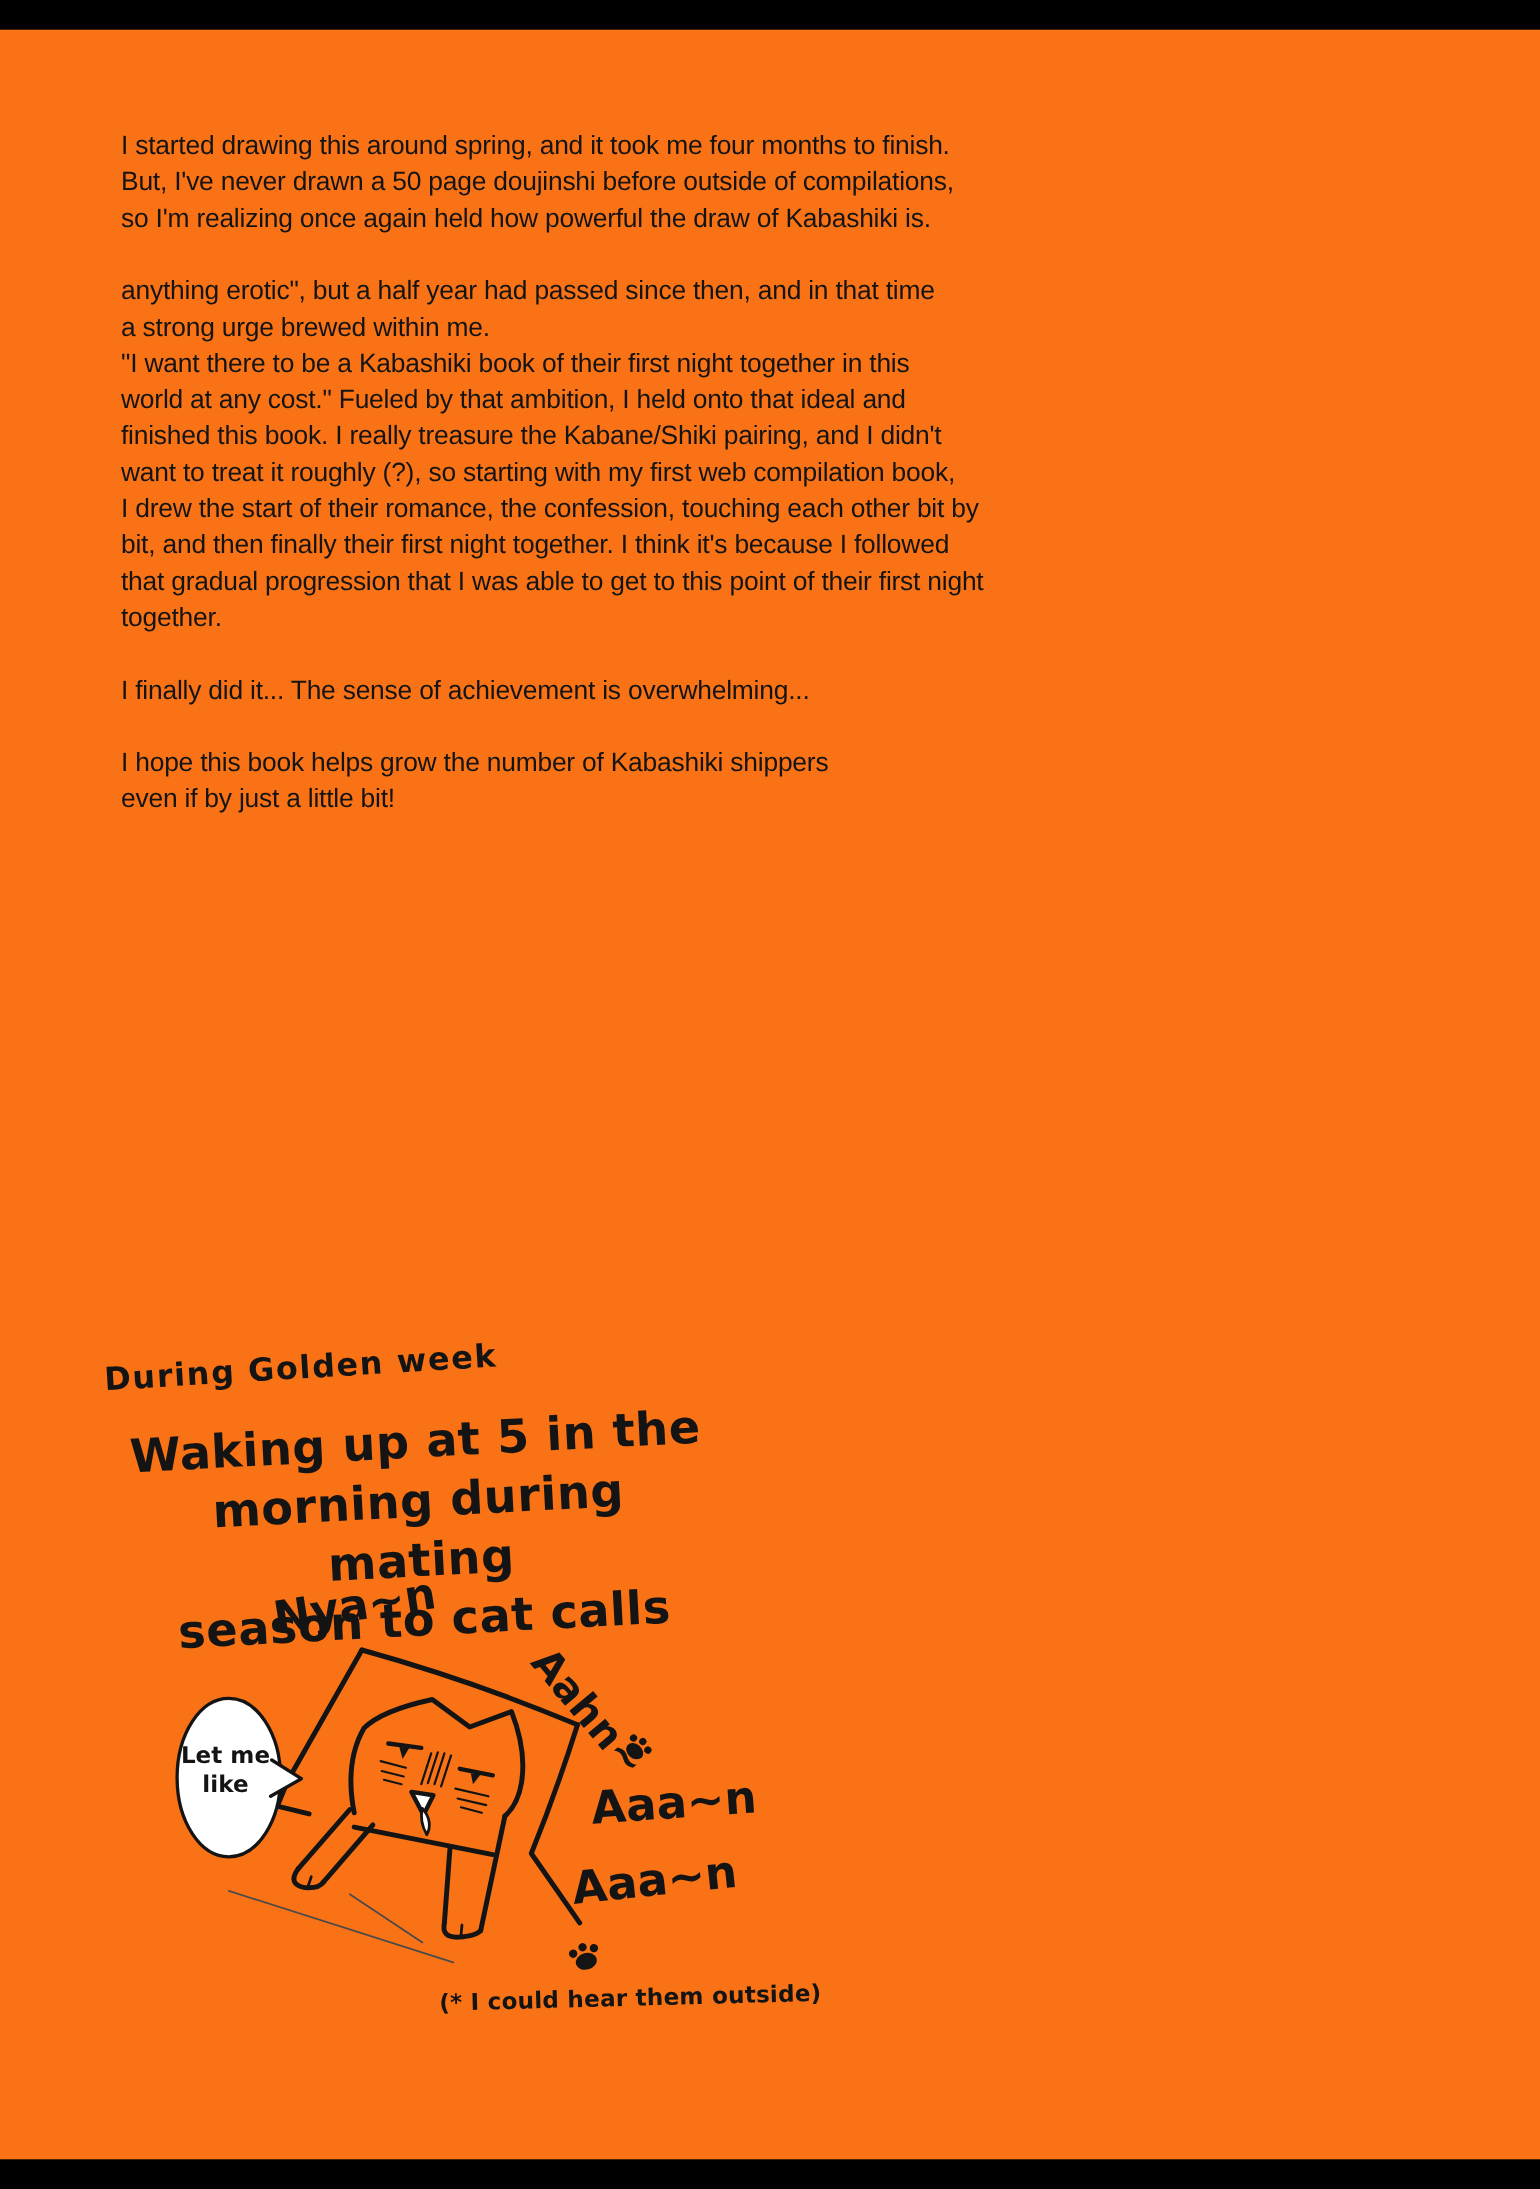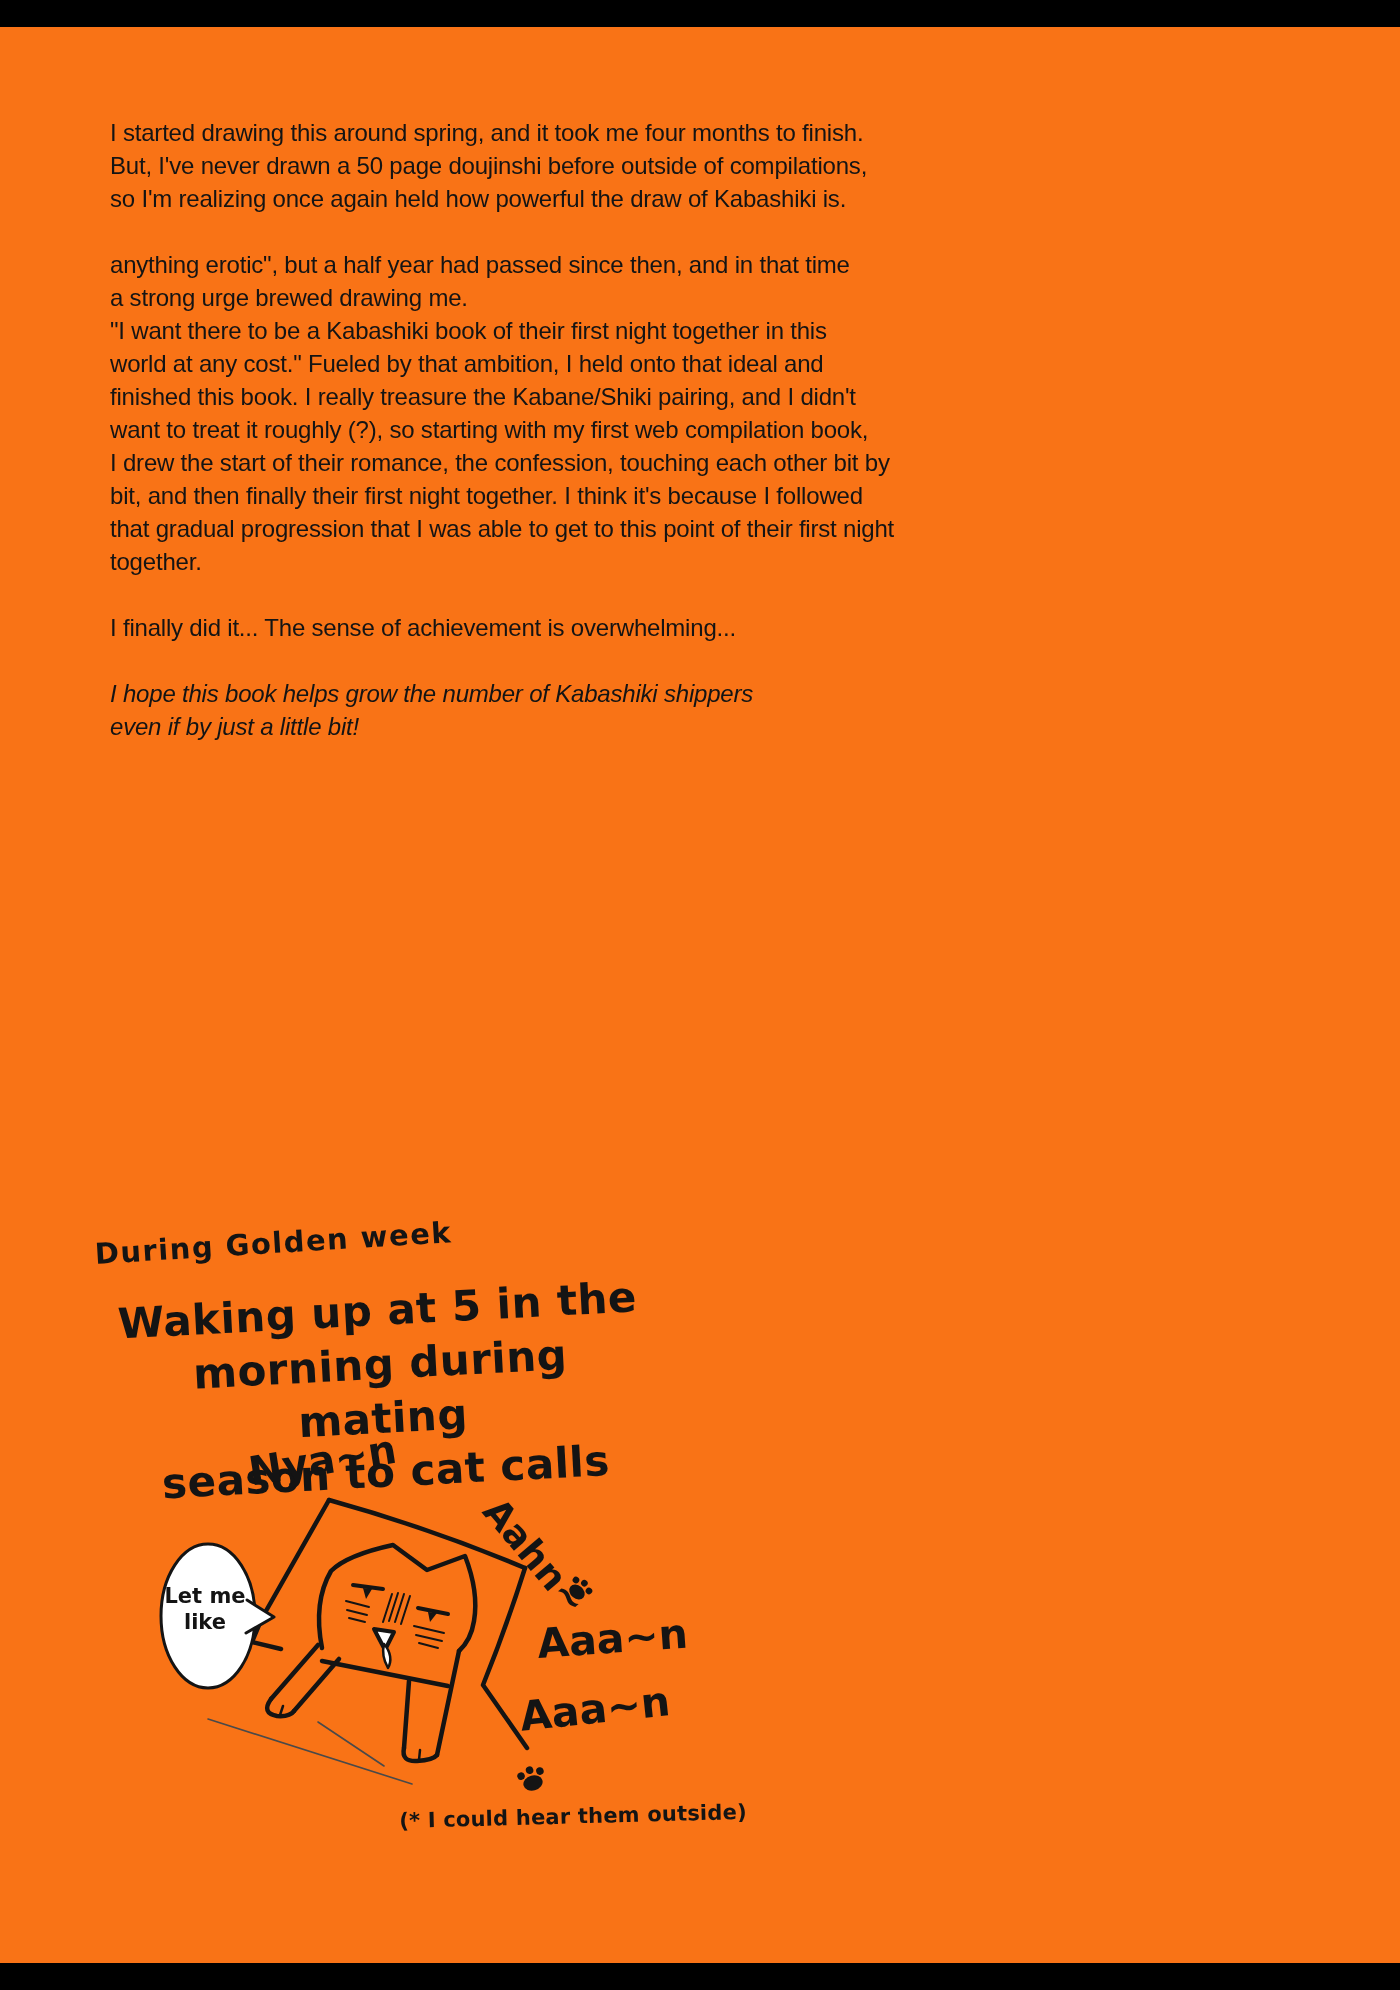--- a/index.html
+++ b/index.html
@@ -15,21 +15,21 @@
   .bar.top{top:0;height:27px;}
   .bar.bottom{bottom:0;height:27px;}
 
   
   .afterword{
     position:absolute;left:110px;top:116px;width:1010px;
     font-size:24px;line-height:33px;letter-spacing:-0.2px;
     color:#141414;
   }
   .para{margin:0 0 33px 0;}
-  .para:last-child{margin-bottom:0;font-style:italic;}
+  .para:last-child{margin-bottom:0;}
   .tline{white-space:pre;}
 
   
   .hand{
     position:absolute;
     font-family:"DejaVu Sans", sans-serif;
     font-weight:700;
     color:#141414;
     line-height:1;
     white-space:pre;
@@ -56,21 +56,21 @@
   <div class="bar top"></div>
 
   <div class="afterword">
     <div class="para">
       <div class="tline">I started drawing this around spring, and it took me four months to finish.</div>
       <div class="tline">But, I've never drawn a 50 page doujinshi before outside of compilations,</div>
       <div class="tline">so I'm realizing once again held how powerful the draw of Kabashiki is.</div>
     </div>
     <div class="para">
       <div class="tline">anything erotic", but a half year had passed since then, and in that time</div>
-      <div class="tline">a strong urge brewed drawing me.</div>
+      <div class="tline">a strong urge brewed within me.</div>
       <div class="tline">"I want there to be a Kabashiki book of their first night together in this</div>
       <div class="tline">world at any cost." Fueled by that ambition, I held onto that ideal and</div>
       <div class="tline">finished this book. I really treasure the Kabane/Shiki pairing, and I didn't</div>
       <div class="tline">want to treat it roughly (?), so starting with my first web compilation book,</div>
       <div class="tline">I drew the start of their romance, the confession, touching each other bit by</div>
       <div class="tline">bit, and then finally their first night together. I think it's because I followed</div>
       <div class="tline">that gradual progression that I was able to get to this point of their first night</div>
       <div class="tline">together.</div>
     </div>
     <div class="para">

